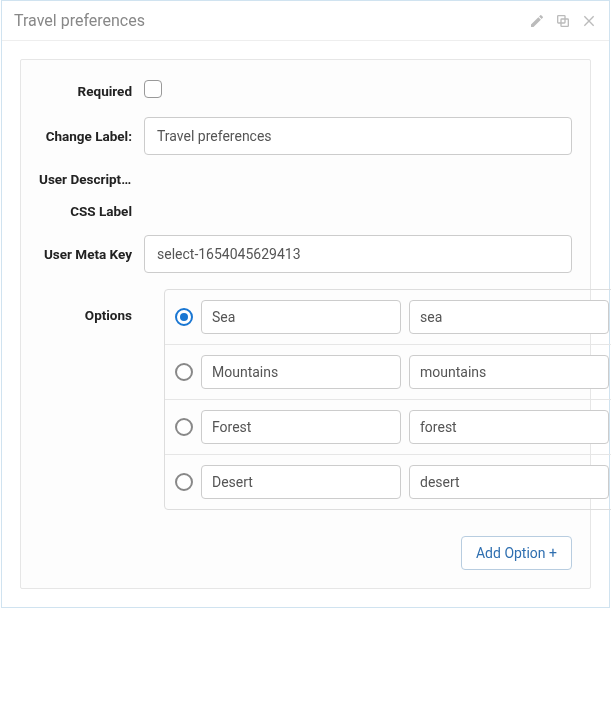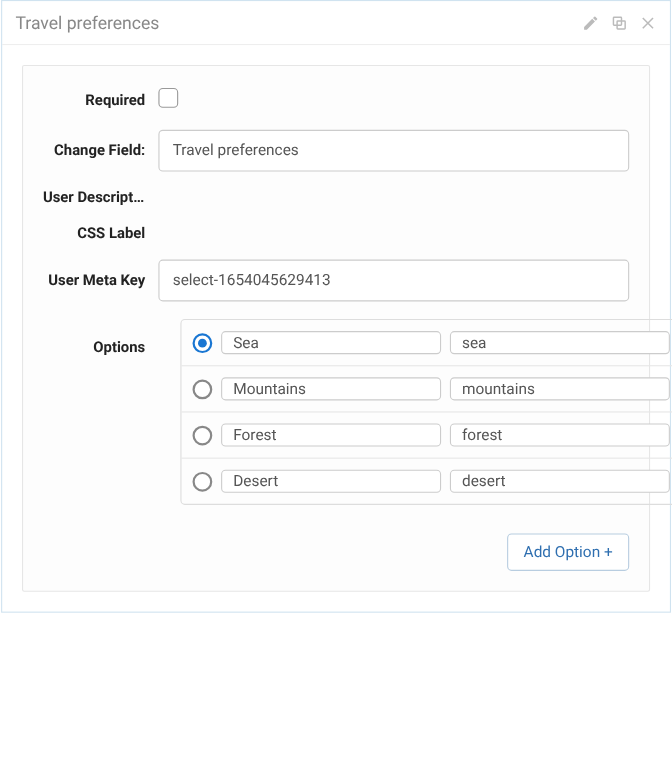--- a/index.html
+++ b/index.html
@@ -141,21 +141,21 @@
       position: absolute;
       width: 8px;
       height: 8px;
       background: #1976d2;
       border-radius: 50%;
       top: 3px;
       left: 3px;
     }
     .option-input {
       flex: 1;
-      height: 21px;
+      height: 34px;
       padding: 4px 10px;
       border: 1px solid #ccc;
       border-radius: 4px;
       font-size: 14px;
       color: #555;
       background: #fff;
       font-family: inherit;
     }
     .remove-btn {
       width: 24px;
@@ -218,21 +218,21 @@
     <div class="form-panel">
 
       <div class="form-row">
         <div class="form-label">Required</div>
         <div class="form-field">
           <input type="checkbox" id="cb-required" style="">
         </div>
       </div>
 
       <div class="form-row">
-        <div class="form-label">Change Field:</div>
+        <div class="form-label">Change Label:</div>
         <div class="form-field">
           <input class="text-input" type="text" value="Travel preferences" style="">
         </div>
       </div>
 
       <div class="form-row">
         <div class="form-label">User Descript...</div>
       </div>
 
 

